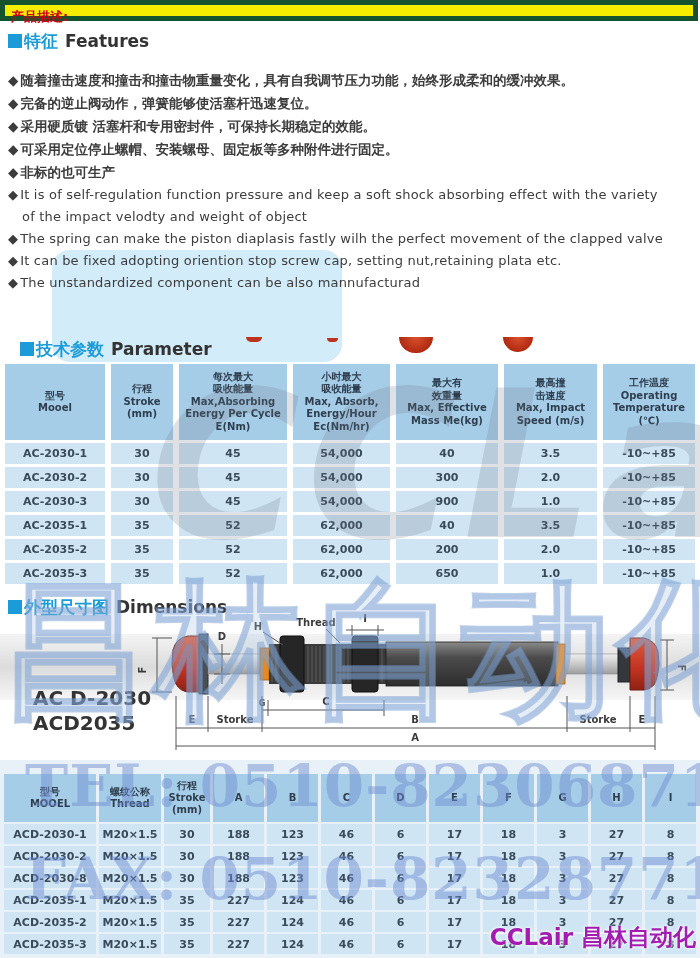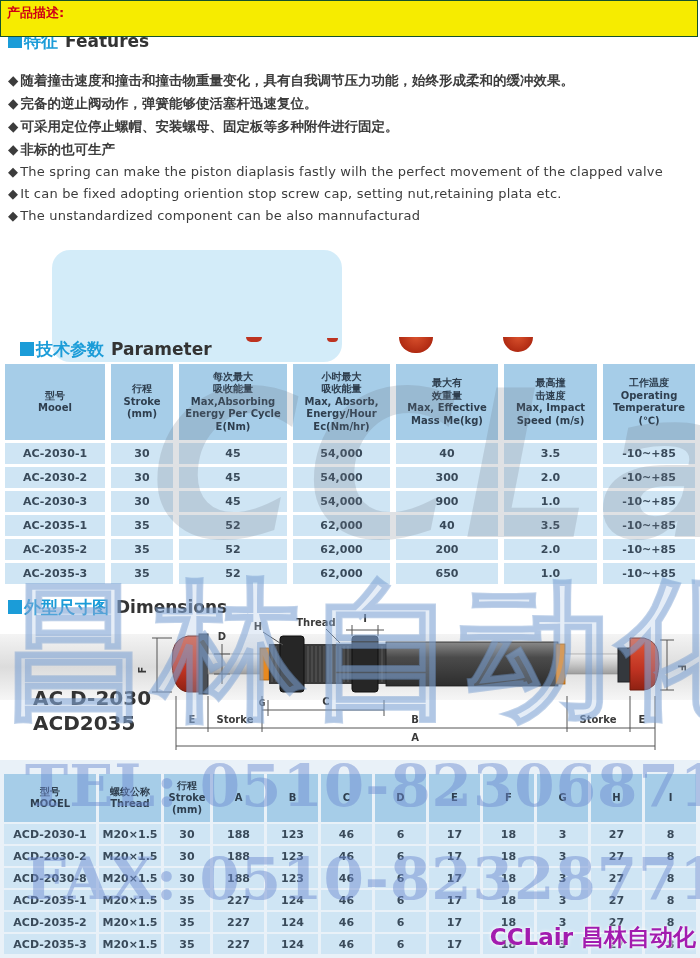--- a/index.html
+++ b/index.html
@@ -1,21 +1,21 @@
 <!DOCTYPE html>
 <html><head>
 <meta charset="utf-8">
 <style>
   html,body{margin:0;padding:0;}
   body{font-family:"DejaVu Sans","Liberation Sans",sans-serif;background:#fff;}
   .page{position:relative;width:700px;height:958px;background:#fff;overflow:hidden;}
 
   
-  .top-strip{position:absolute;left:0;top:0;width:698px;height:37px;background:#f6ec00;
-    border:1px solid #14532d;box-sizing:border-box;z-index:5;}
+  .top-strip{position:absolute;left:0;top:0;width:698px;height:21px;background:#f6ec00;
+    border:5px solid #14532d;box-sizing:border-box;z-index:5;}
   .top-strip span{position:absolute;left:6px;top:3px;font-size:13px;font-weight:700;color:#cf0015;}
 
   
   .sec-head{position:absolute;z-index:2;font-size:17px;font-weight:700;color:#333;white-space:nowrap;}
   .sec-head .sq{display:inline-block;width:14px;height:14px;background:#1b9cd8;margin-right:2px;vertical-align:-1px;}
   .sec-head .cn{color:#1b9cd8;margin-right:7px;}
 
   
   .features{position:absolute;left:8px;top:30px;width:658px;z-index:2;}
   .features ul{list-style:none;margin:16px 0 0 0;padding:0;}
@@ -78,22 +78,24 @@
 
   <div class="logo-wm"></div>
 
   <div class="features">
     <div class="sec-head" style="position:static;">
       <span class="sq"></span><span class="cn">特征</span><span>Features</span>
     </div>
     <ul>
         <li class="cn"><span class="dia">◆</span>随着撞击速度和撞击和撞击物重量变化，具有自我调节压力功能，始终形成柔和的缓冲效果。</li>
         <li class="cn"><span class="dia">◆</span>完备的逆止阀动作，弹簧能够使活塞杆迅速复位。</li>
+        <li class="cn"><span class="dia">◆</span>采用硬质镀 活塞杆和专用密封件，可保持长期稳定的效能。</li>
         <li class="cn"><span class="dia">◆</span>可采用定位停止螺帽、安装螺母、固定板等多种附件进行固定。</li>
         <li class="cn"><span class="dia">◆</span>非标的也可生产</li>
+        <li class="en"><span class="dia">◆</span>It is of self-regulation function pressure and keep a soft shock absorbing effect with the variety of the impact velodty and weight of object</li>
         <li class="en"><span class="dia">◆</span>The spring can make the piston diaplasis fastly wilh the perfect movement of the clapped valve</li>
         <li class="en"><span class="dia">◆</span>It can be fixed adopting oriention stop screw cap, setting nut,retaining plata etc.</li>
         <li class="en"><span class="dia">◆</span>The unstandardized component can be also mannufacturad</li>
       </ul>
   </div>
 
   <div class="red-rem" style="left:246px;top:337px;width:16px;height:5px;border-radius:0 0 8px 8px;"></div>
   <div class="red-rem" style="left:327px;top:338px;width:11px;height:4px;border-radius:0 0 6px 6px;"></div>
   <div class="red-rem bowl" style="left:399px;top:337px;width:34px;height:16px;border-radius:0 0 17px 17px;"></div>
   <div class="red-rem bowl" style="left:503px;top:337px;width:30px;height:15px;border-radius:0 0 15px 15px;"></div>

